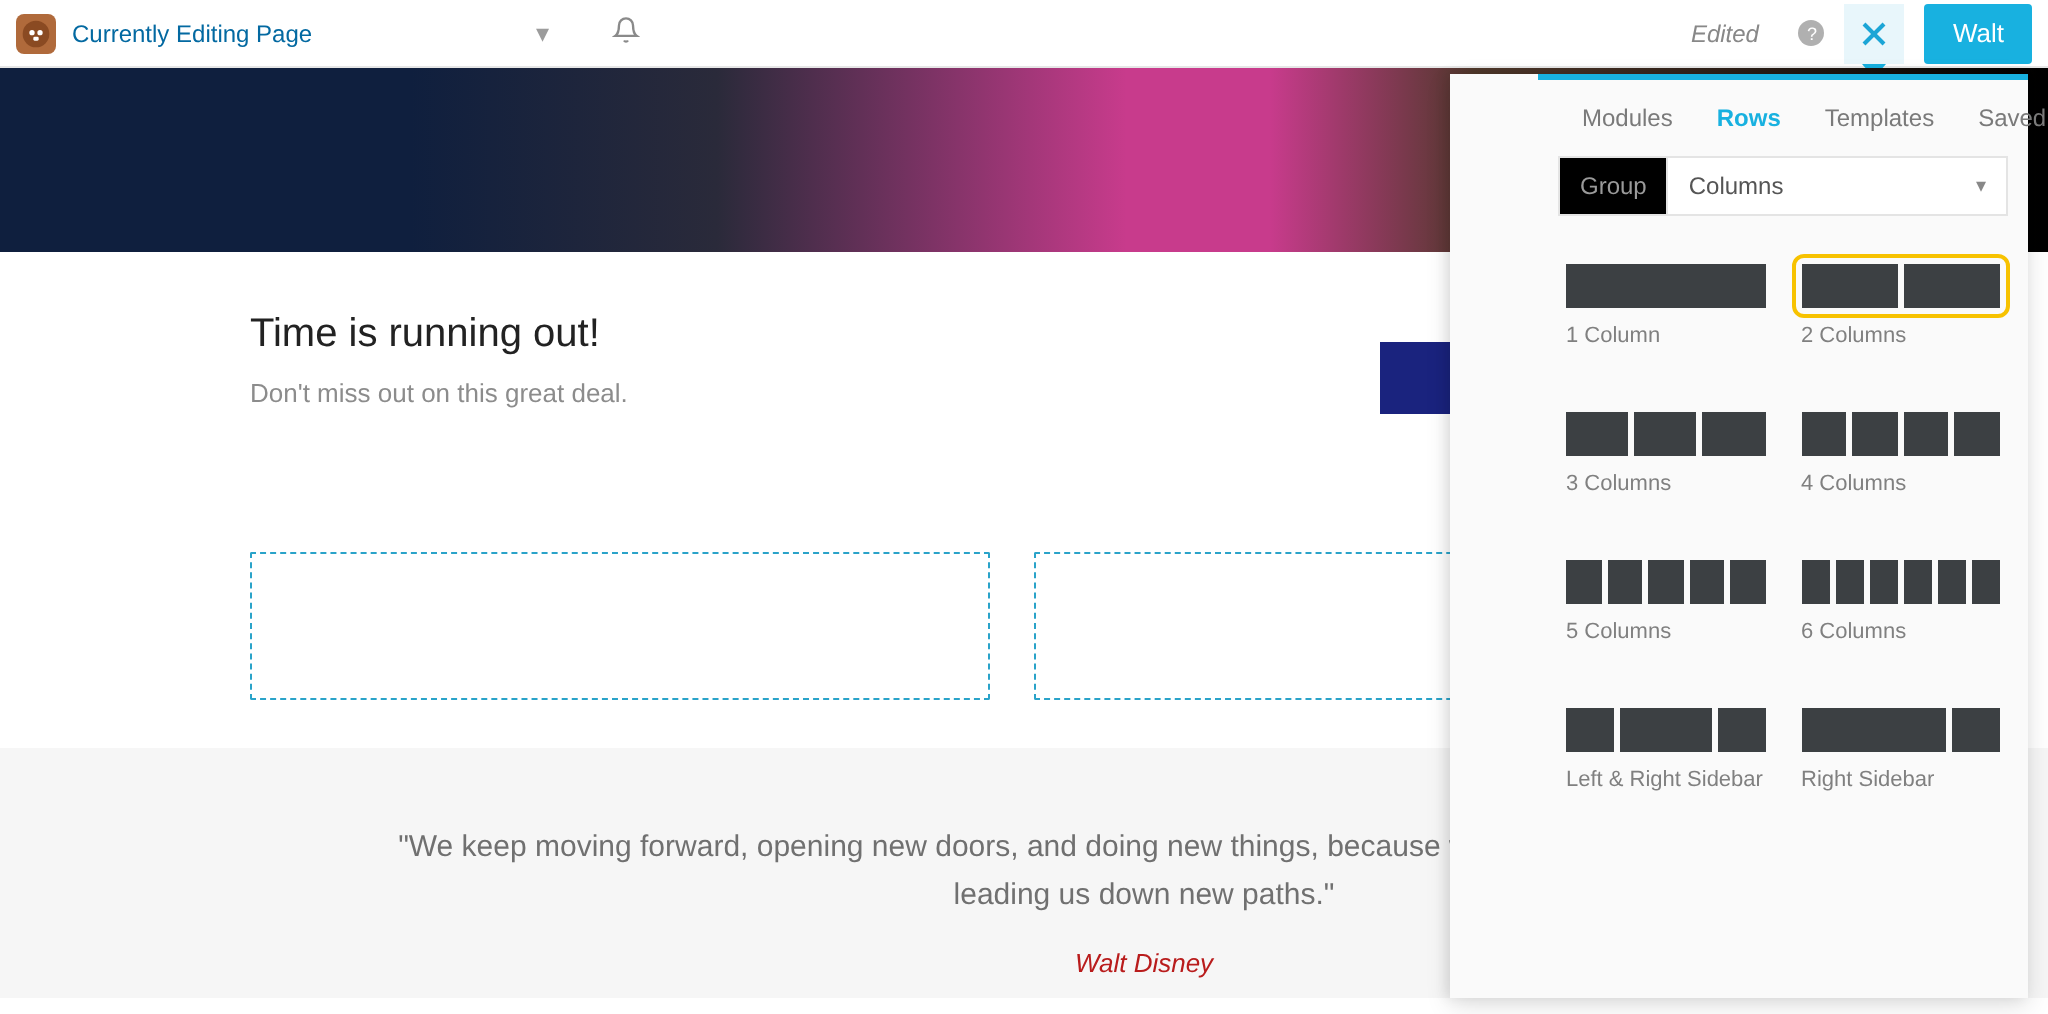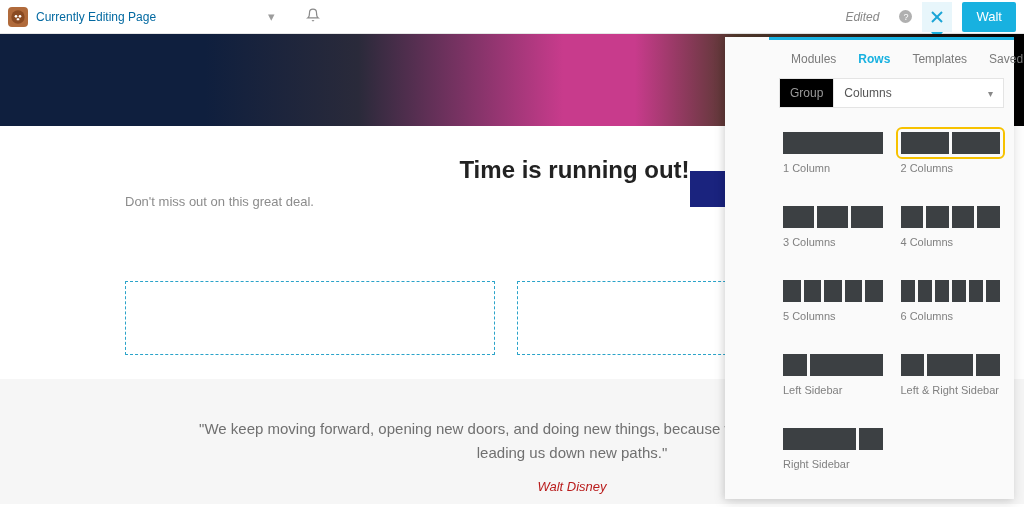--- a/index.html
+++ b/index.html
@@ -19,21 +19,21 @@
   .help-icon { width:13px; height:13px; border-radius:50%; background:#b0b0b0; color:#fff; font-size:9px; display:flex; align-items:center; justify-content:center; font-style:normal;}
   .close-btn { background:#e8f6fb; color:#1ba5d6; width:30px; height:30px; display:flex; align-items:center; justify-content:center; cursor:pointer; position:relative; }
   .done-btn { background:#18b1e0; color:#fff; height:30px; padding:0 14px; display:flex; align-items:center; border-radius:2px; cursor:pointer; font-size:13px; font-weight:500;}
   .close-btn::after{ content:""; position:absolute; bottom:-7px; left:50%; transform:translateX(-50%); border-left:6px solid transparent; border-right:6px solid transparent; border-top:7px solid #18b1e0;}
 
   
   .hero { height:92px; background:linear-gradient(90deg,#0f1f3e 0%, #0f1f3e 20%, #2a2a3a 35%, #c83b8c 55%, #c83b8c 62%, #50382b 72%, #000 100%); position:relative; }
 
   
   .content { padding:30px 0 0 125px; background:#fff; position:relative; }
-  .headline { font-size:24px; font-weight:700; color:#222; margin-bottom:10px;text-align:center; }
+  .headline { font-size:20px; font-weight:400; color:#222; margin-bottom:10px; }
   .subtext { font-size:13px; color:#8c8c8c; }
   .cta { position:absolute; top:45px; left:690px; width:35px; height:36px; background:#1a237e; }
 
   .dropzones { display:flex; gap:22px; margin-top:72px; }
   .dz { width:370px; height:74px; border:1px dashed #2aa3c9; border-radius:1px; }
 
   .quote-band { background:#f6f6f6; margin-left:-125px; padding:38px 0 10px 0; text-align:center; margin-top:24px;}
   .quote { color:#707070; font-size:15px; line-height:1.6; padding:0 60px 0 180px; }
   .quote-author { color:#b91c1c; font-style:italic; font-size:13px; margin-top:14px; padding-left:120px;}
 
@@ -183,32 +183,25 @@
           <div class="col"></div>
           <div class="col"></div>
           <div class="col"></div>
         </div>
       <div class="row-label">6 Columns</div>
     </div>
     <div class="row-item">
       <div class="row-preview">
           <div class="col narrow"></div>
           <div class="col wide"></div>
-        </div>
-      <div class="row-label">Left Sidebar</div>
-    </div>
-    <div class="row-item">
-      <div class="row-preview">
           <div class="col narrow"></div>
+        </div>
+      <div class="row-label">Left &amp; Right Sidebar</div>
+    </div>
+    <div class="row-item">
+      <div class="row-preview">
           <div class="col wide"></div>
           <div class="col narrow"></div>
         </div>
-      <div class="row-label">Left &amp; Right Sidebar</div>
-    </div>
-    <div class="row-item">
-      <div class="row-preview">
-          <div class="col wide"></div>
-          <div class="col narrow"></div>
-        </div>
       <div class="row-label">Right Sidebar</div>
     </div>
   </div>
 </div>
 
 </body></html>

